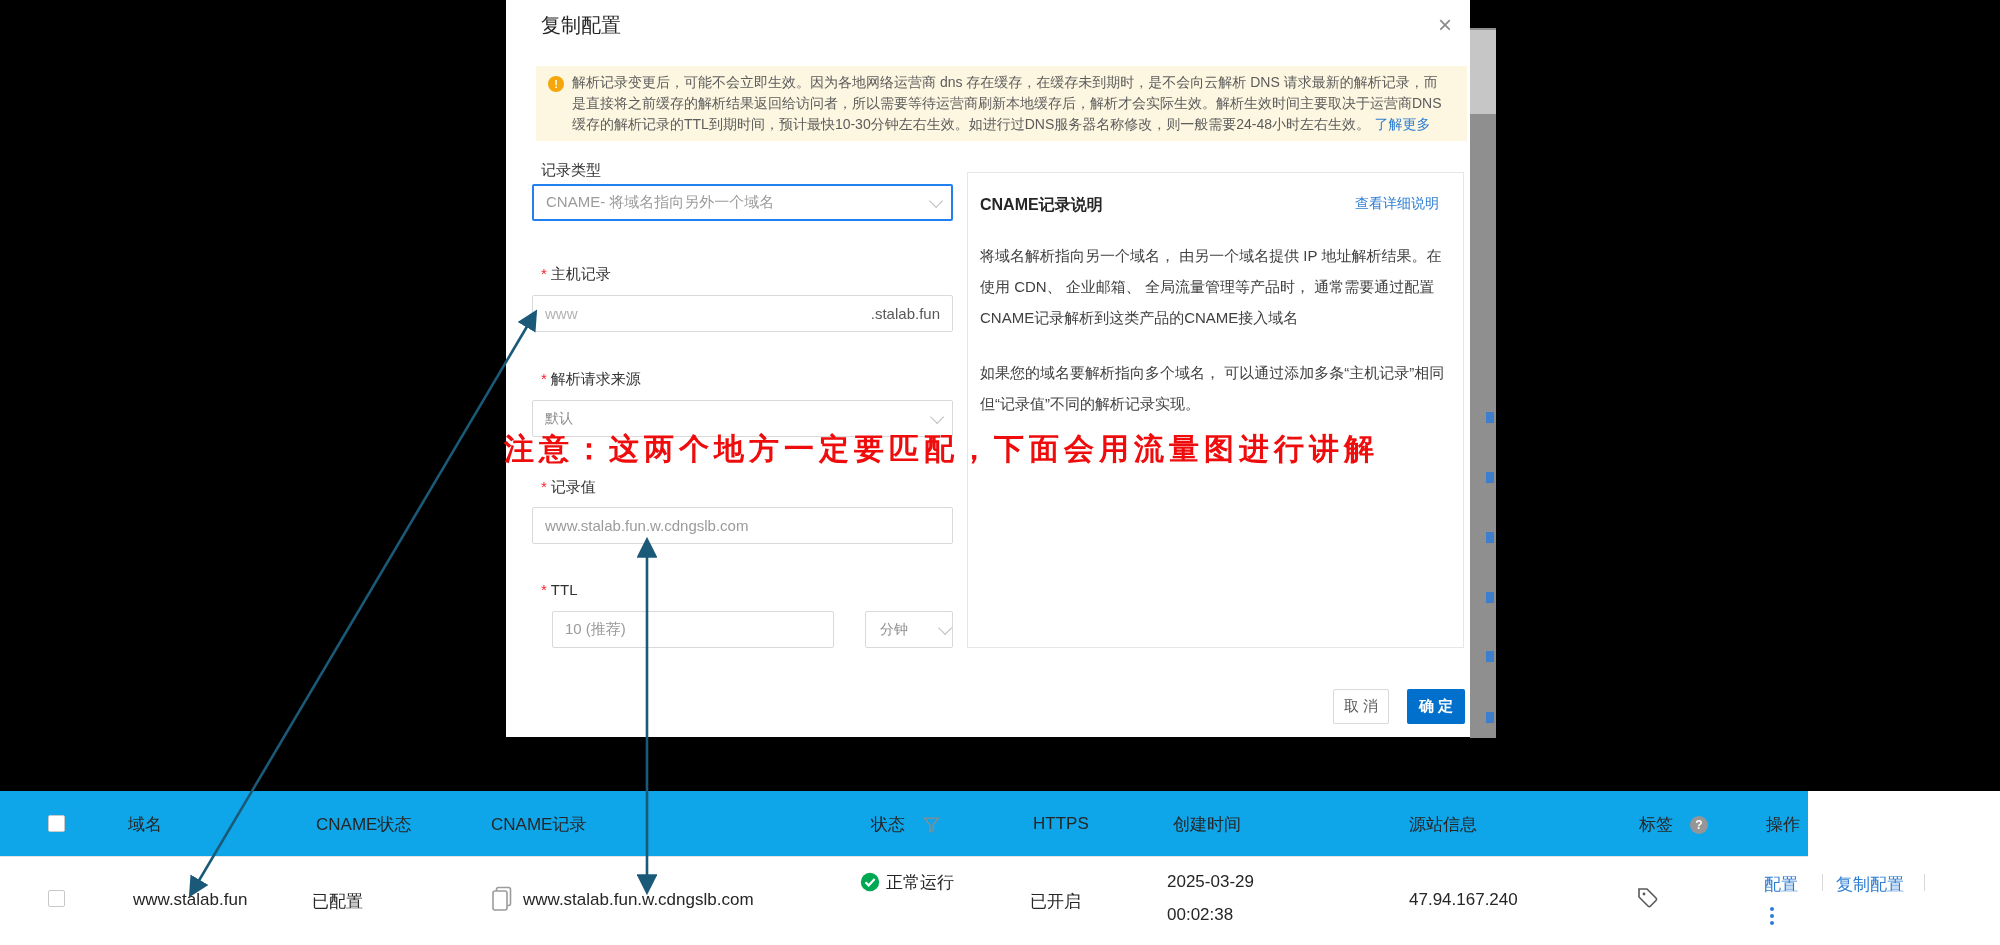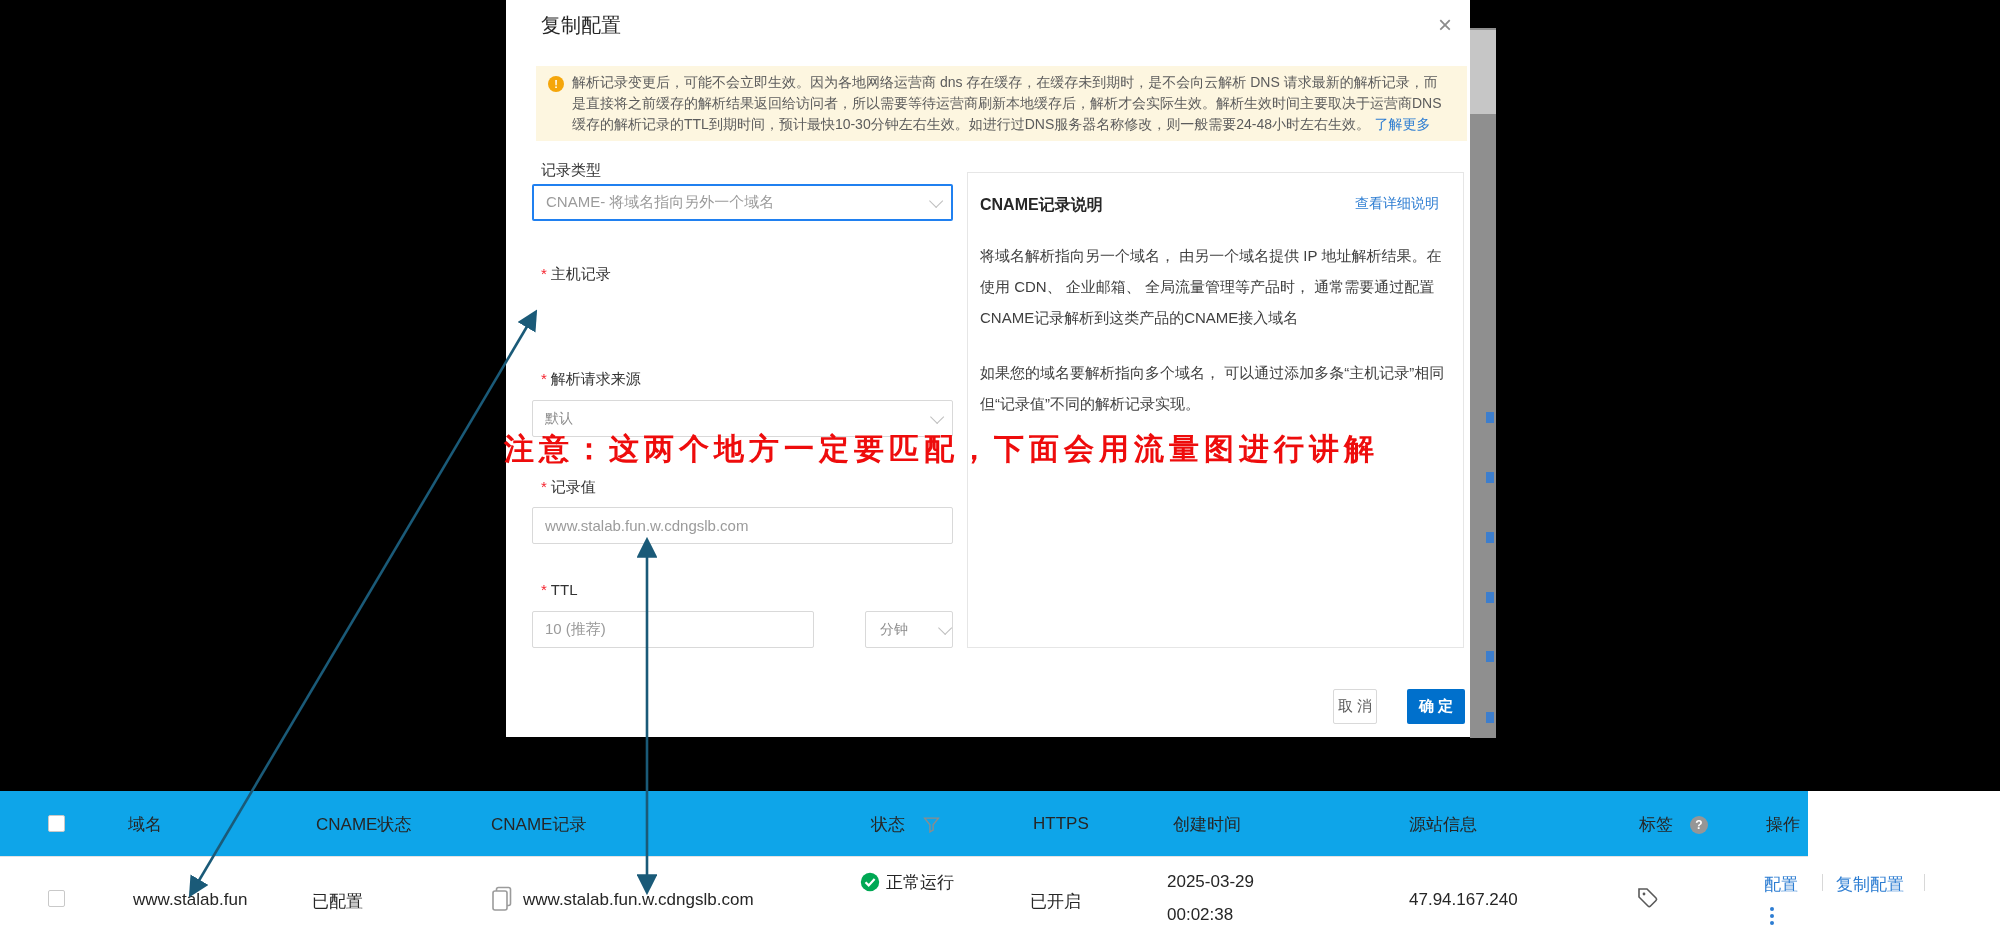--- a/index.html
+++ b/index.html
@@ -37,21 +37,21 @@
   
   .panel{left:461px;top:172px;width:497px;height:476px;border:1px solid #e6e6e6;
          padding:22px 12px;background:#fff;}
   .panel-title{font-size:16px;font-weight:600;color:#262626;}
   .panel-link{position:absolute;right:24px;top:22px;font-size:14px;color:#2d7dd2;cursor:pointer;}
   .panel-p{font-size:15px;line-height:31px;color:#404040;margin-top:24px;}
 
   
   .btn{height:35px;border-radius:2px;font-size:15px;display:flex;align-items:center;
        justify-content:center;cursor:pointer;}
-  .btn-cancel{left:827px;top:689px;width:44px;background:#fff;border:1px solid #d9d9d9;color:#595959;}
+  .btn-cancel{left:827px;top:689px;width:56px;background:#fff;border:1px solid #d9d9d9;color:#595959;}
   .btn-ok{left:901px;top:689px;width:58px;background:#0070cc;color:#fff;font-weight:bold;}
 
   
   .scroll-strip{left:1470px;top:28px;width:26px;height:710px;background:#8f8f8f;z-index:11;}
   .scroll-thumb{left:0;top:2px;width:26px;height:84px;background:#c6c6c6;}
   .artifact{width:8px;height:11px;background:#2f7bd8;opacity:.85;}
 
   
   .red-note{left:504px;top:429px;z-index:60;font-size:30px;font-weight:bold;color:#ee0c0c;
             letter-spacing:5px;white-space:nowrap;}
@@ -87,40 +87,44 @@
 
   <div class="abs lbl" style="left:35px;top:161px;">记录类型</div>
   <div class="abs field sel-active" style="top:184px;">
     <span class="ph">CNAME- 将域名指向另外一个域名</span>
     <span class="chev"></span>
   </div>
 
   <div class="abs lbl" style="left:35px;top:265px;">
     <span class="req">*</span><span>主机记录</span>
   </div>
+  <div class="abs field" style="top:295px;">
+    <span class="ph" style="color:#b3b3b3;">www</span>
+    <span class="suffix">.stalab.fun</span>
+  </div>
 
   <div class="abs lbl" style="left:35px;top:370px;">
     <span class="req">*</span><span>解析请求来源</span>
   </div>
   <div class="abs field" style="top:400px;">
     <span class="val-dim" style="font-size:14px;">默认</span>
     <span class="chev"></span>
   </div>
 
   <div class="abs lbl" style="left:35px;top:478px;">
     <span class="req">*</span><span>记录值</span>
   </div>
   <div class="abs field" style="top:507px;">
     <span class="ph">www.stalab.fun.w.cdngslb.com</span>
   </div>
 
   <div class="abs lbl" style="left:35px;top:581px;">
     <span class="req">*</span><span>TTL</span>
   </div>
-  <div class="abs field" style="top:611px;width:282px;">
+  <div class="abs field" style="top:611px;width:282px;margin-left:20px;">
     <span class="ph">10 (推荐)</span>
   </div>
   <div class="abs field" style="left:359px;top:611px;width:88px;padding:0 4px 0 14px;">
     <span class="val-dim" style="font-size:14px;">分钟</span>
     <span class="chev"></span>
   </div>
 
   <div class="abs panel">
     <span class="panel-title">CNAME记录说明</span>
     <span class="panel-link">查看详细说明</span>

